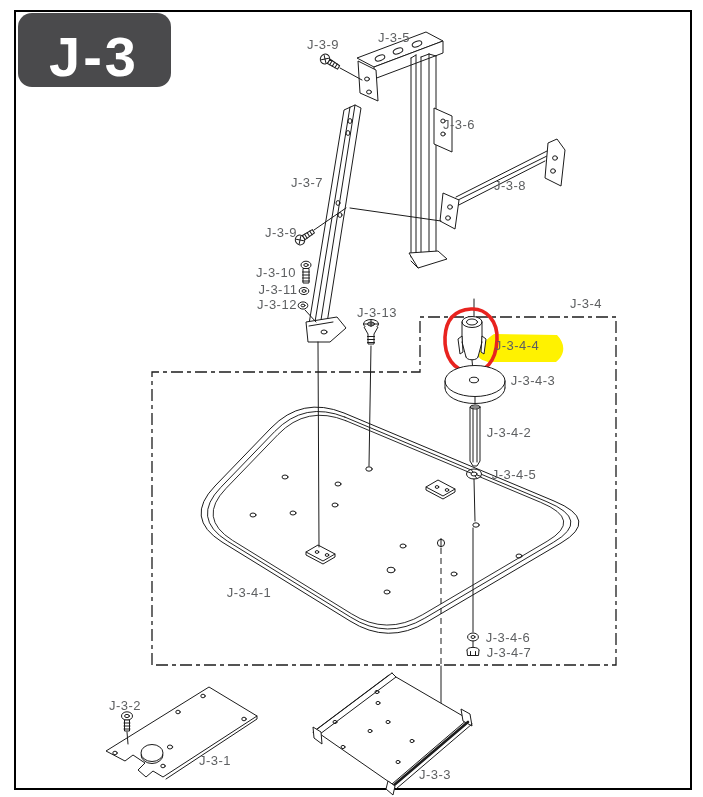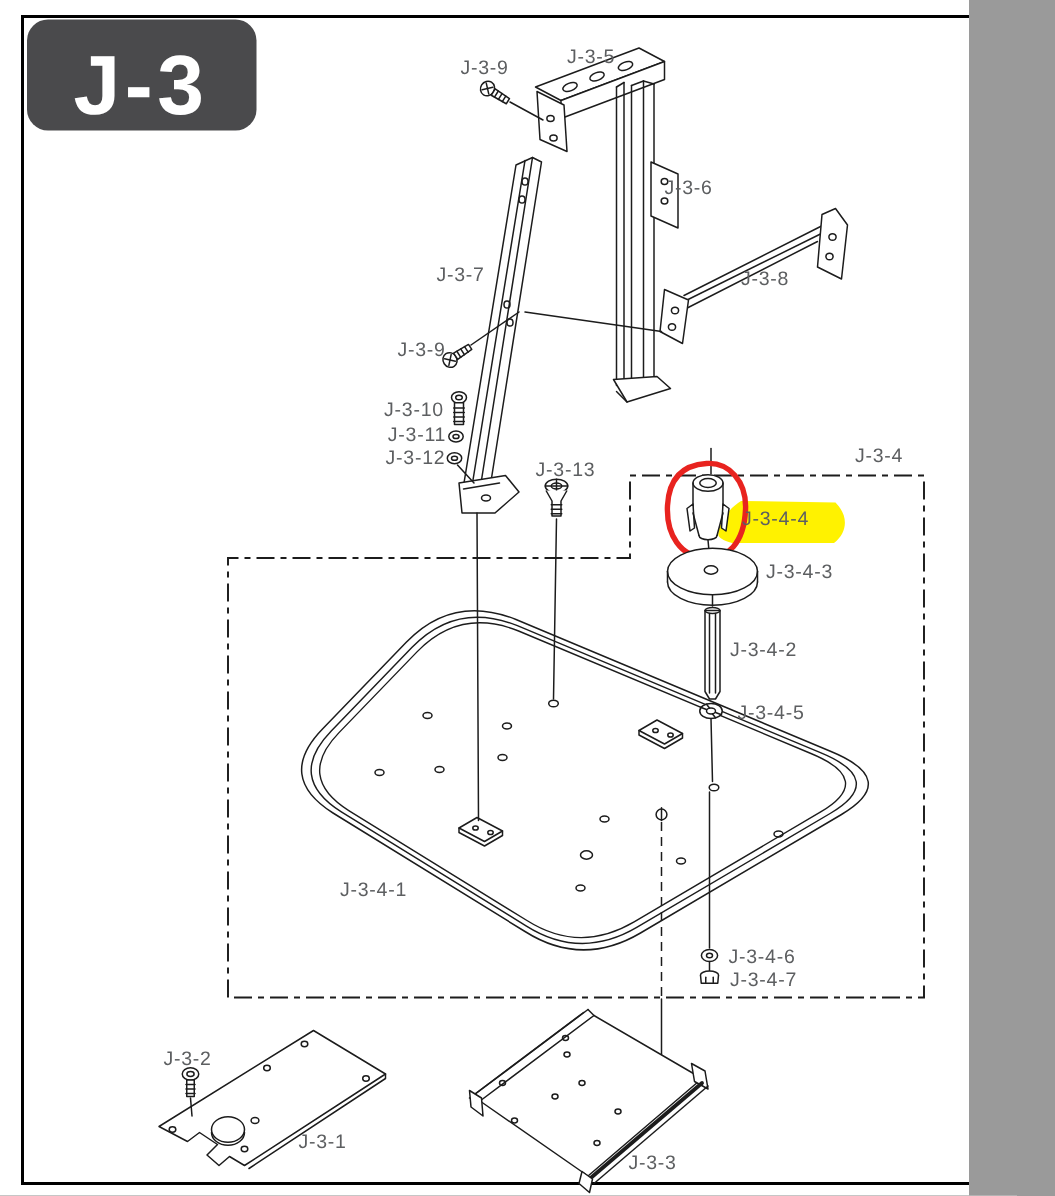--- a/index.html
+++ b/index.html
@@ -1,16 +1,16 @@
 <!DOCTYPE html>
 <html><head>
 <meta charset="utf-8">
 <style>
   html,body{margin:0;padding:0;background:#9a9a9a;}
-  .stage{position:relative;width:646px;height:797px;background:#ffffff;overflow:hidden;}
+  .stage{position:relative;width:703px;height:797px;background:#ffffff;overflow:hidden;}
   svg{display:block;}
   .ln{fill:none;stroke:#1c1c1c;stroke-width:1;stroke-linejoin:round;stroke-linecap:round;}
   .lnf{fill:#ffffff;stroke:#1c1c1c;stroke-width:1;stroke-linejoin:round;}
   .thick{fill:none;stroke:#1c1c1c;stroke-width:2.6;stroke-linecap:round;}
   .dash{fill:none;stroke:#1c1c1c;stroke-width:1.3;stroke-dasharray:12 4 4 4;}
   .dash2{fill:none;stroke:#1c1c1c;stroke-width:1;stroke-dasharray:6 4;}
   .lbl{font-family:"Liberation Sans",sans-serif;font-size:13px;fill:#5d5f61;letter-spacing:0.5px;}
   .title-txt{font-family:"Liberation Sans",sans-serif;font-size:56px;font-weight:bold;fill:#ffffff;letter-spacing:3px;}
 </style>
 </head>

